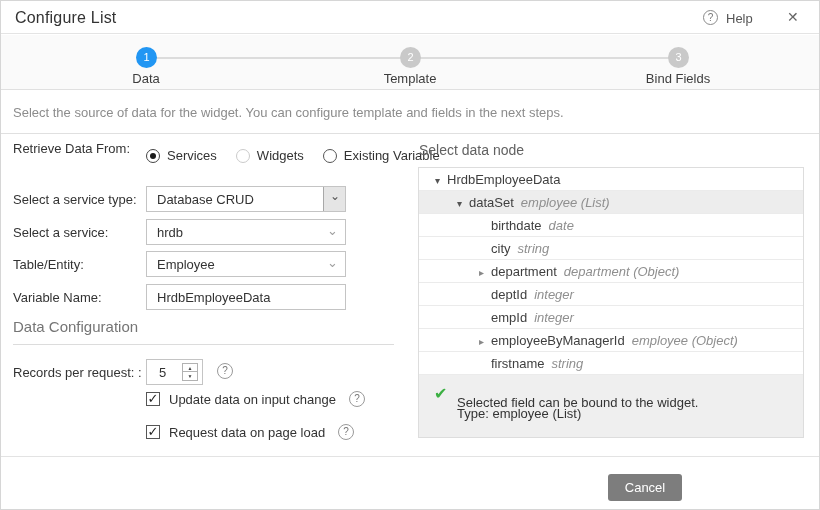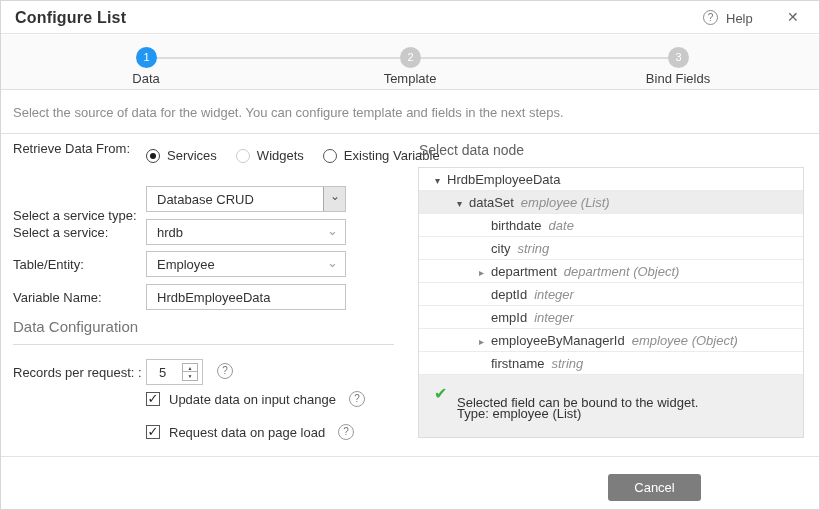--- a/index.html
+++ b/index.html
@@ -1,21 +1,21 @@
 <!DOCTYPE html>
 <html><head>
 <meta charset="utf-8">
 <style>
   * { margin:0; padding:0; box-sizing:border-box; }
   body { font-family:"Liberation Sans","DejaVu Sans",sans-serif; background:#fff; }
   .dialog { position:relative; width:820px; height:510px; background:#fff; overflow:hidden; border:1px solid #d6d6d6; }
 
   
   .hdr { position:absolute; left:0; top:0; width:100%; height:33px; background:#fff; border-bottom:1px solid #e4e4e4; }
-  .hdr-title { position:absolute; left:14px; top:8px; font-size:16px; color:#333; font-weight:700; letter-spacing:.2px; }
+  .hdr-title { position:absolute; left:14px; top:8px; font-size:16px; color:#333; font-weight:400; letter-spacing:.2px; }
   .help-ic { position:absolute; left:702px; top:9px; width:15px; height:15px; border:1px solid #8a8a8a; border-radius:50%; font-size:10px; line-height:13px; text-align:center; color:#777; cursor:pointer; }
   .help-txt { position:absolute; left:725px; top:10px; font-size:13px; color:#555; cursor:pointer; }
   .close-x { position:absolute; left:786px; top:8px; font-size:14px; color:#666; cursor:pointer; }
 
   
   .stepper { position:absolute; left:0; top:34px; width:100%; height:55px; background:#fafafa; border-bottom:1px solid #e0e0e0; }
   .step-line { position:absolute; left:145px; top:22px; width:533px; height:2px; background:#dcdcdc; }
   .step-circle { position:absolute; top:12px; width:21px; height:21px; border-radius:50%; color:#fff; font-size:11px; text-align:center; line-height:21px; cursor:pointer; }
   .step-circle.active { background:#2196f3; }
   .step-circle.idle { background:#c9c9c9; }
@@ -74,21 +74,21 @@
   .trow .ntype { font-size:13px; color:#8f8f8f; font-style:italic; margin-left:7px; }
   .p0 { padding-left:9px; } .p1 { padding-left:31px; } .p2 { padding-left:53px; }
   .tree-info { position:absolute; left:0; top:207px; width:100%; height:62px; background:#efefef; }
   .tree-check { position:absolute; left:15px; top:9px; font-size:16px; color:#3cb043; }
   .ti1 { position:absolute; left:38px; top:20px; font-size:13px; color:#333; }
   .ti2 { position:absolute; left:38px; top:31px; font-size:13px; color:#333; }
 
   
   .footer-rule { position:absolute; left:0; top:455px; width:100%; height:1px; background:#e3e3e3; }
   .btn { position:absolute; top:473px; height:27px; border:none; border-radius:3px; color:#fff; font-size:13px; text-align:center; line-height:27px; cursor:pointer; font-family:inherit; }
-  .btn-cancel { left:607px; width:93px; background:#7d7d7d; }
+  .btn-cancel { left:607px; width:74px; background:#7d7d7d; }
   .btn-next { left:712px; width:92px; background:#2196f3; }
 </style>
 </head>
 <body>
 
 <div class="dialog">
 
   <div class="hdr">
     <div class="hdr-title">Configure List</div>
     <div class="help-ic">?</div>
@@ -119,21 +119,21 @@
     <div class="radio-item">
       <span class="rad muted"></span>
       <span class="rlabel">Widgets</span>
     </div>
     <div class="radio-item">
       <span class="rad plain"></span>
       <span class="rlabel">Existing Variable</span>
     </div>
   </div>
 
-  <div class="flabel" style="top:191px;margin-top:16px;">Select a service type:</div>
+  <div class="flabel" style="top:191px;">Select a service type:</div>
   <div class="ctrl" style="top:185px;">
     <span class="val">Database CRUD</span>
     <span class="native-btn">
         <span class="nchev">⌄</span>
       </span>
   </div>
 
   <div class="flabel" style="top:224px;">Select a service:</div>
   <div class="ctrl" style="top:218px;">
     <span class="val">hrdb</span>

